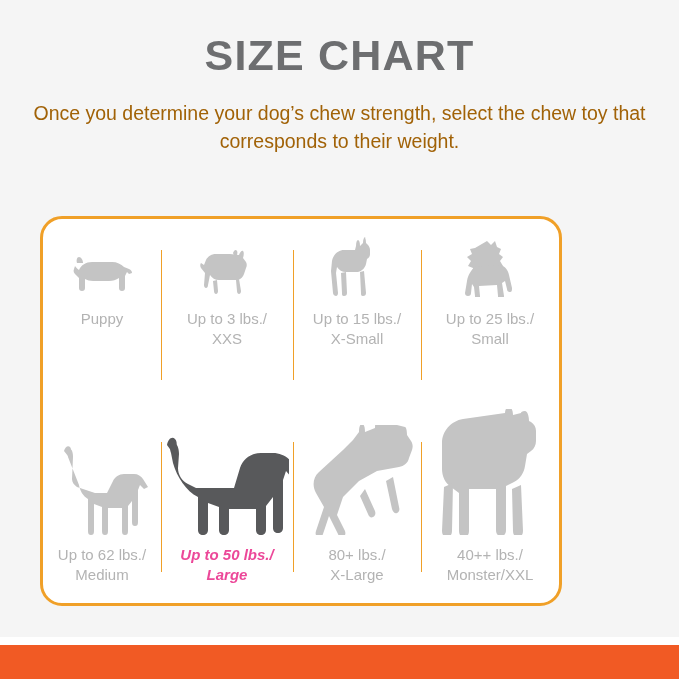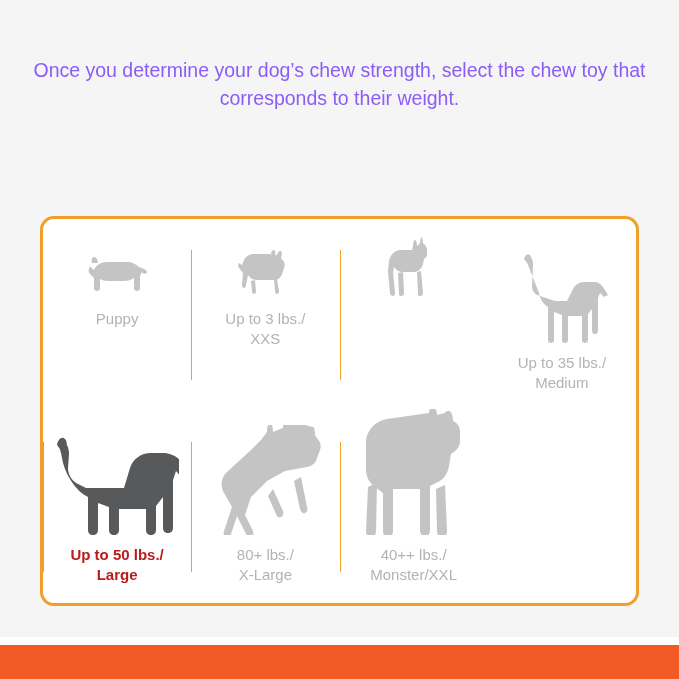--- a/index.html
+++ b/index.html
@@ -28,33 +28,33 @@
     font-weight: bold;
     letter-spacing: 1.2px;
     color: #6d6e70;
     line-height: 1;
     margin: 0;
   }
   .subtitle {
     margin: 22px auto 0;
     width: 630px;
     font-size: 19.5px;
-    color: #8b5cf6;
+    color: #a16207;
     line-height: 1.45;
     text-align: center;
   }
   .card {
     position: absolute;
     left: 40px;
     top: 216px;
-    width: 599px;
+    width: 522px;
     height: 390px;
     background: #ffffff;
     border: 3px solid #f0a028;
-    border-radius: 14px;
+    border-radius: 22px;
     box-sizing: border-box;
   }
   .grid {
     position: absolute;
     inset: 0;
     display: grid;
     grid-template-columns: repeat(4, 1fr);
     grid-template-rows: repeat(2, 1fr);
   }
   .cell {
@@ -89,22 +89,23 @@
   .label {
     margin-top: 12px;
     text-align: center;
     font-size: 15px;
     line-height: 1.35;
     color: #b3b3b3;
     font-weight: normal;
     white-space: pre-line;
   }
   .cell.highlight .label {
-    color: #b91c1c;
+    color: #ec4899;
     font-weight: bold;
+    font-style: italic;
   }
   .row2 .label { margin-top: 10px; }
 
   .footer-bar {
     position: absolute;
     left: 0;
     bottom: 0;
     width: 100%;
     height: 34px;
     background: #f15a24;
@@ -117,20 +118,21 @@
     height: 8px;
     background: #ffffff;
   }
 </style>
 </head>
 <body>
 
 <div class="page">
 
   <div class="header">
+    <h1 class="title">SIZE CHART</h1>
     <p class="subtitle">Once you determine your dog’s chew strength, select the chew toy that corresponds to their weight.</p>
   </div>
 
   <div class="card">
     <div class="grid">
 
       <div class="cell row1 nodiv">
 
         <div class="silhouette">
           <svg width="66" height="44" viewBox="0 0 66 44">
@@ -155,32 +157,45 @@
       </div>
 
       <div class="cell row1">
         <div class="divider"></div>
         <div class="silhouette">
           <svg width="58" height="62" viewBox="0 0 58 62">
             <path fill="#c4c4c4" d="M36 2c1 0 2 2 2 6l2 2c1 1 2 3 2 5v4c0 2-1 4-3 5l-1 5c-1 4-4 7-8 8H18c-4 0-7-2-9-5l-1 6 2 20c0 2-1 3-2 3s-3-1-3-3l-2-22 1-10c1-6 6-11 12-11h11l1-4c0-4 1-6 2-6 1 0 2 2 2 6l3-3c0-4 1-6 3-6z"></path>
             <path fill="#c4c4c4" d="M36 36l2 22c0 2-1 3-3 3s-2-1-2-3l-1-21zM18 37l1 21c0 2-1 3-3 3s-2-1-2-3l-1-20z"></path>
           </svg>
         </div>
-      </div>
-
+        <div class="label">Up to 15 lbs./
+X-Small</div>
+      </div>
+
+      <div class="cell row1 ">
+        <div class="divider"></div>
+        <div class="silhouette">
+          <svg width="58" height="58" viewBox="0 0 58 58">
+            <path fill="#c4c4c4" d="M26 2l4 4 4-4 2 6 4 2-2 5 4 3-3 4 3 5-4 3 2 5h-6l-2 5-4-2-3 4-3-5-5 2-1-5-5 1 1-6-5-2 3-5-4-4 5-3-2-5 5-1z"></path>
+            <path fill="#c4c4c4" d="M14 28c-4 3-7 8-8 14l-2 12c0 2 1 3 3 3s3-1 3-3l1-9 2 3 1 9c0 2 1 3 3 3s2-1 2-3l-1-10 18-1 1 11c0 2 1 3 3 3s3-1 3-3l-2-13 3-2 2 8c0 2 1 3 3 3s2-2 2-4l-3-13c-1-5-4-9-9-10z"></path>
+          </svg>
+        </div>
+        <div class="label">Up to 25 lbs./
+Small</div>
+      </div>
 
       <div class="cell row2 nodiv">
 
         <div class="silhouette">
           <svg width="92" height="92" viewBox="0 0 92 92">
             <path fill="#c4c4c4" d="M12 14c-1-4 0-8 2-8s3 4 3 8l-1 22c0 3 2 6 5 8l18 6h12l6-12c2-4 6-7 11-7h10c4 0 7 2 9 5l5 8-4 2-4-4-2 5v32c0 3-1 4-3 4s-3-1-3-4V58l-4 5v25c0 3-1 4-3 4s-3-1-3-4V65H52v23c0 3-1 4-3 4s-3-1-3-4V64l-8-3v27c0 3-1 4-3 4s-3-1-3-4V56c-5-3-8-8-9-14z"></path>
             <path fill="#c4c4c4" d="M8 8c1-4 4-6 6-4s1 7-2 9z"></path>
           </svg>
         </div>
-        <div class="label">Up to 35 lbs./
+        <div class="label">Up to 62 lbs./
 Medium</div>
       </div>
 
       <div class="cell row2 highlight">
         <div class="divider"></div>
         <div class="silhouette">
           <svg width="124" height="104" viewBox="0 0 124 104">
             <path fill="#58595b" d="M6 22c-2-5 0-10 3-10s5 5 5 11l-1 14c0 7 4 13 10 16l8 4h38l6-20c3-9 11-15 21-15h12c9 0 17 5 21 13l3 8-6 3-5-6-3 9v48c0 3-2 5-5 5s-5-2-5-5V66l-7 9v24c0 3-2 5-5 5s-5-2-5-5V78H64v21c0 3-2 5-5 5s-5-2-5-5V76l-11-4v27c0 3-2 5-5 5s-5-2-5-5V66C21 60 12 46 8 32z"></path>
             <path fill="#58595b" d="M2 14c1-6 5-9 8-6s2 10-3 13z"></path>
           </svg>

